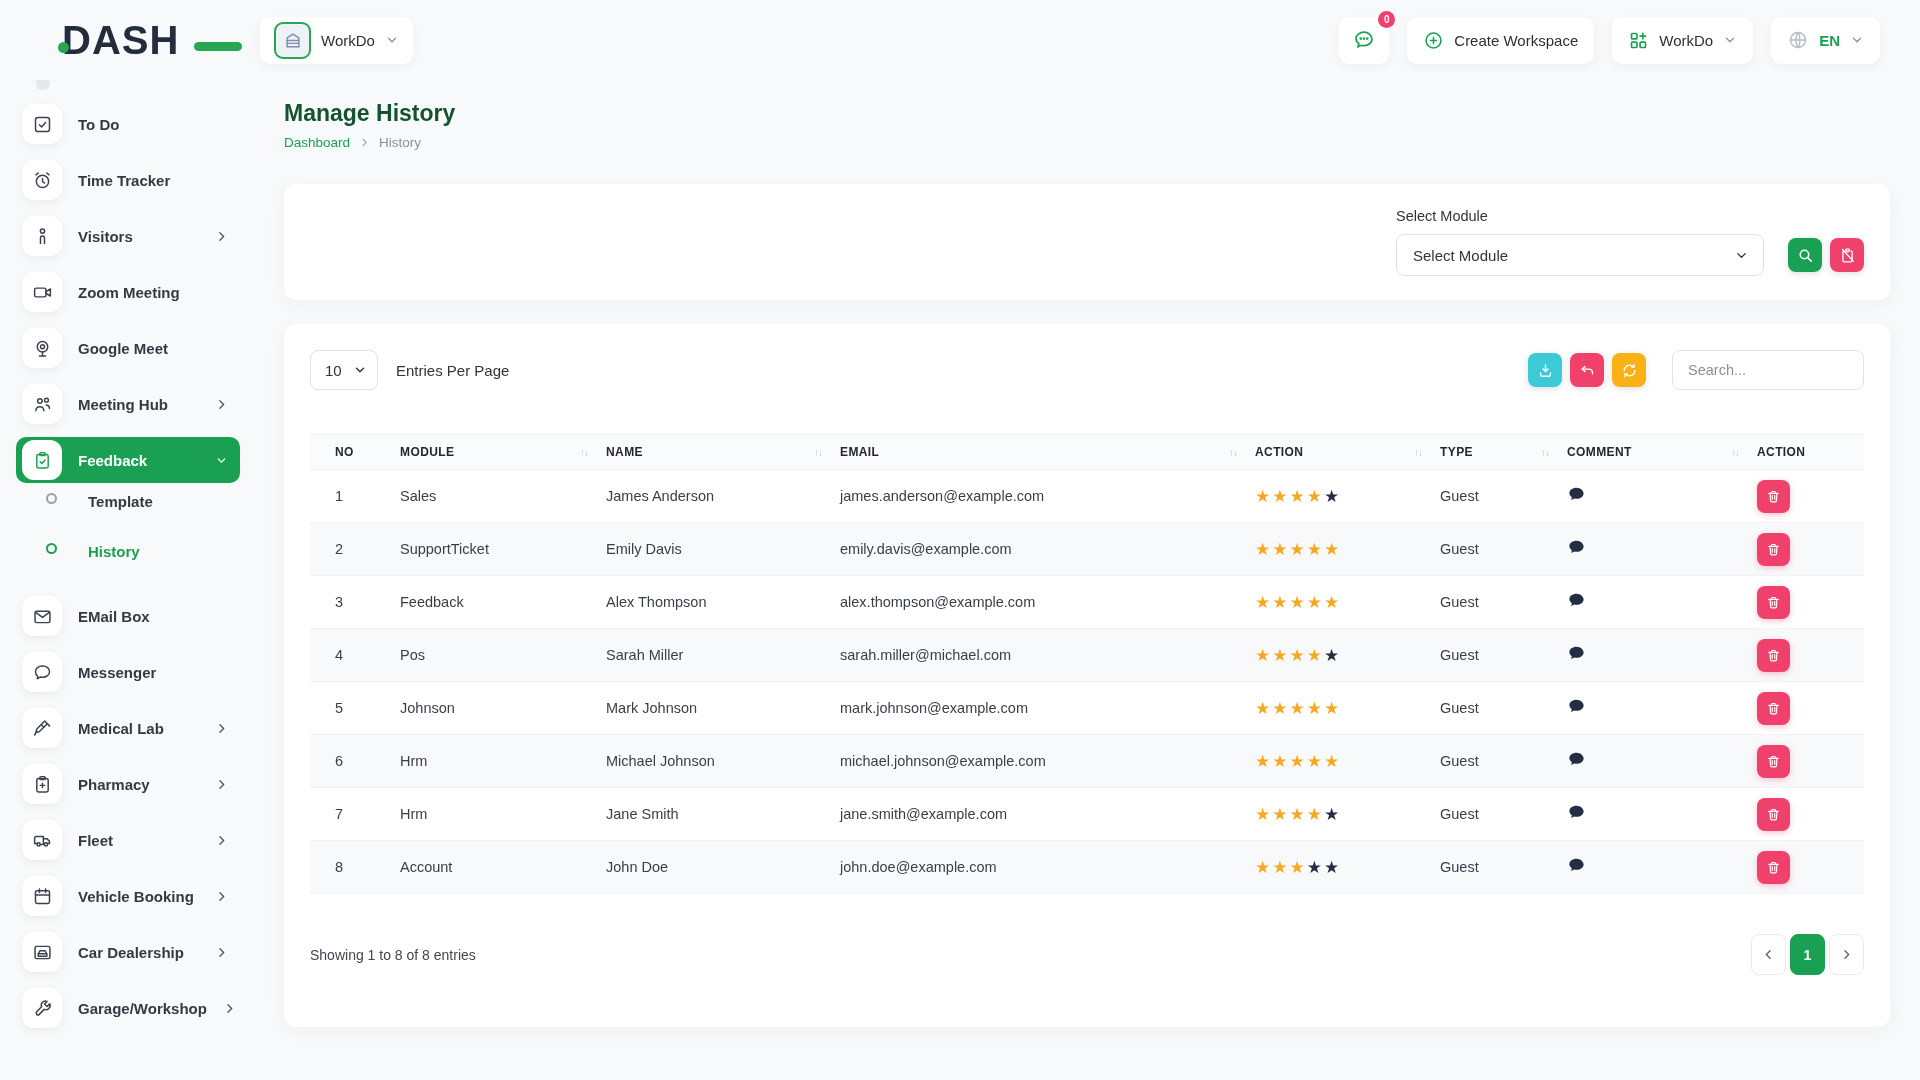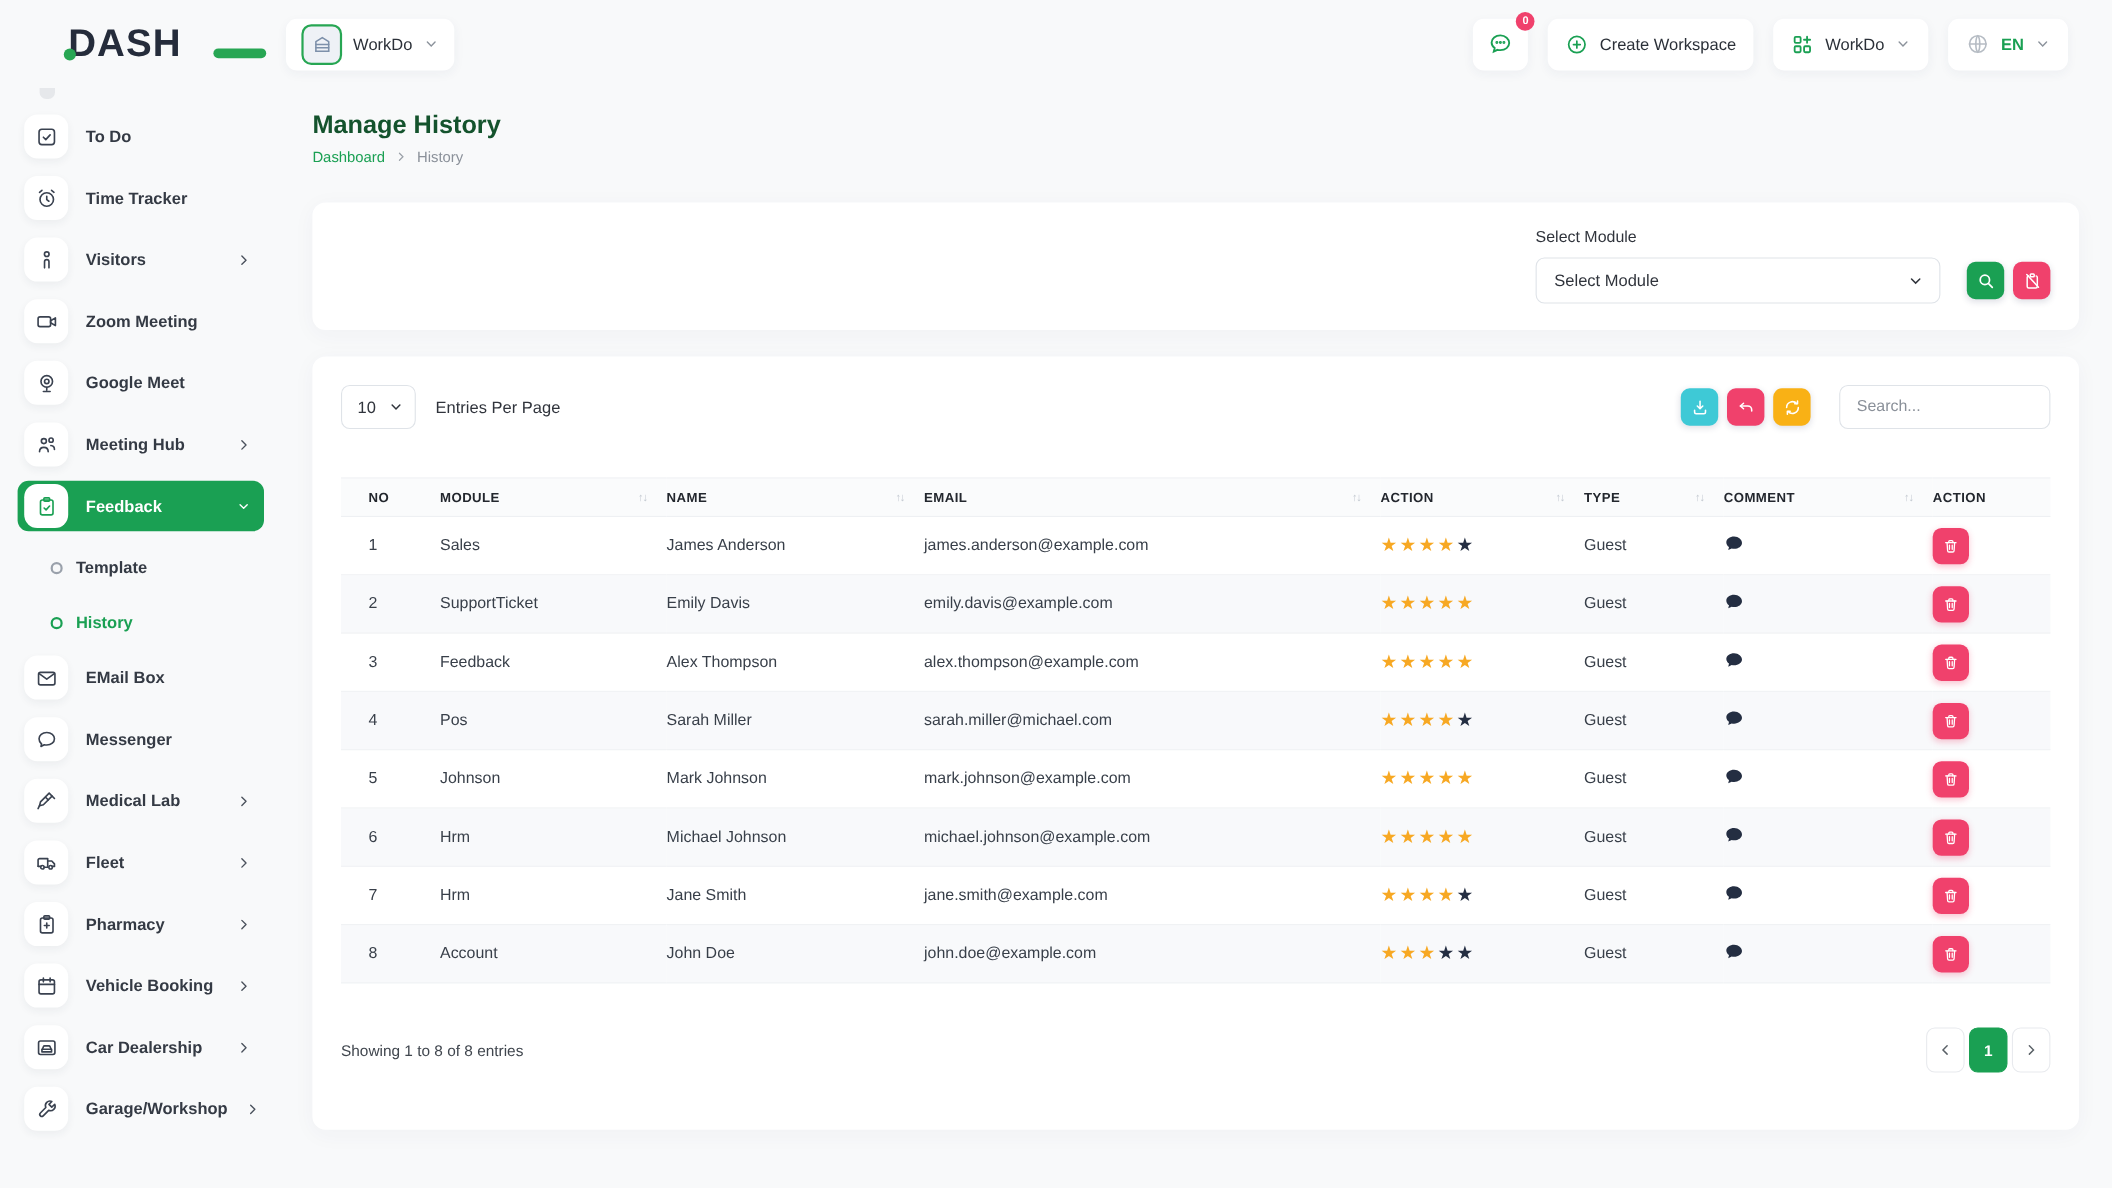--- a/index.html
+++ b/index.html
@@ -6,21 +6,21 @@
   html,body { width:1920px; height:1080px; overflow:hidden;
     font-family:"Liberation Sans","DejaVu Sans",sans-serif;
     background:#f8f9fa; color:#383f49; }
   button { font-family:inherit; border:none; background:none; cursor:pointer; }
   svg { display:block; }
 
   
   .topbar { height:80px; display:flex; align-items:center; padding:0 40px 0 62px; }
   .logo { position:relative; display:flex; align-items:center; width:150px; cursor:pointer; }
   .logo-dot { position:absolute; left:-4px; top:24px; width:11px; height:11px; border-radius:50%; background:#27a653; }
-  .logo-text { font-size:35px; font-weight:800; letter-spacing:1px; color:#252c3b; }
+  .logo-text { font-size:40px; font-weight:800; letter-spacing:1px; color:#252c3b; }
   .logo-bar { position:absolute; right:-30px; top:24px; width:48px; height:9px; border-radius:5px; background:#27a653; }
   .pill { display:flex; align-items:center; gap:10px; height:47px; background:#fff;
     border-radius:10px; padding:0 16px; box-shadow:0 3px 10px rgba(40,50,90,.05); }
   .pill-label { font-size:15px; font-weight:500; color:#2b3038; }
   .ws-pill { margin-left:48px; padding:0 14px; }
   .ws-icon { width:37px; height:37px; border-radius:9px; border:2px solid #27a653;
     background:#eef1f6; display:flex; align-items:center; justify-content:center; }
   .chev { color:#8b929b; display:flex; }
   .topbar-right { margin-left:auto; display:flex; align-items:center; gap:18px; }
   .msg-btn { position:relative; width:50px; justify-content:center; padding:0; }
@@ -38,21 +38,21 @@
     padding:0 12px 0 6px; border-radius:10px; cursor:pointer; }
   .icon-card { width:40px; height:40px; border-radius:12px; background:#fff; flex:0 0 40px;
     box-shadow:0 3px 8px rgba(40,50,70,.06); display:flex; align-items:center;
     justify-content:center; color:#3a4250; }
   .side-label { font-size:15px; font-weight:600; color:#343a44; }
   .side-chevron { margin-left:auto; color:#4a515c; display:flex; }
   .side-item.active { background:#1aa053; }
   .side-item.active .side-label { color:#fff; font-weight:700; }
   .side-item.active .icon-card { color:#1aa053; box-shadow:none; }
   .side-item.active .side-chevron { color:#fff; }
-  .sub-item { display:flex; align-items:center; gap:12px; height:46px; margin-bottom:4px;
+  .sub-item { display:flex; align-items:flex-start; gap:31px; height:46px; margin-bottom:4px;
     padding-left:30px; cursor:pointer; }
   .sub-dot { width:11px; height:11px; border-radius:50%; border:2px solid #9aa1ab; }
   .sub-dot.active { border-color:#1aa053; }
   .sub-label { font-size:15px; font-weight:600; color:#343a44; }
   .sub-item.active .sub-label { color:#1aa053; }
 
   
   main { margin-left:260px; padding:19px 30px 0 24px; }
   h1 { font-size:23px; font-weight:700; color:#14532d; line-height:28px; }
   .breadcrumb { display:flex; align-items:center; gap:9px; margin-top:8px; font-size:13.5px; }
@@ -321,43 +321,43 @@
         <span class="side-label">Medical Lab</span>
         <span class="side-chevron">
           <svg width="13" height="13" viewBox="0 0 24 24" fill="none" stroke="currentColor" stroke-width="2.3" stroke-linecap="round" stroke-linejoin="round">
             <path d="M9 5l7 7-7 7"></path>
           </svg>
         </span>
       </div>
       <div class="side-item">
         <span class="icon-card">
           <svg width="21" height="21" viewBox="0 0 24 24" fill="none" stroke="currentColor" stroke-width="1.7" stroke-linecap="round" stroke-linejoin="round">
+            <rect x="9" y="3" width="6" height="3.4" rx="1"></rect>
+            <rect x="5.5" y="5.2" width="13" height="15.5" rx="2"></rect>
+            <path d="M12 10.5v5M9.5 13h5"></path>
+          </svg>
+        </span>
+        <span class="side-label">Pharmacy</span>
+        <span class="side-chevron">
+          <svg width="13" height="13" viewBox="0 0 24 24" fill="none" stroke="currentColor" stroke-width="2.3" stroke-linecap="round" stroke-linejoin="round">
+            <path d="M9 5l7 7-7 7"></path>
+          </svg>
+        </span>
+      </div>
+      <div class="side-item">
+        <span class="icon-card">
+          <svg width="21" height="21" viewBox="0 0 24 24" fill="none" stroke="currentColor" stroke-width="1.7" stroke-linecap="round" stroke-linejoin="round">
             <path d="M3 15.5V9a1.5 1.5 0 011.5-1.5H13v8"></path>
             <path d="M13 10h4.2L20 13v2.5"></path>
             <circle cx="7.5" cy="16.5" r="1.8"></circle>
             <circle cx="16" cy="16.5" r="1.8"></circle>
             <path d="M3 15.5h2.7M9.3 16.5H13M17.8 15.5H20"></path>
           </svg>
         </span>
         <span class="side-label">Fleet</span>
-        <span class="side-chevron">
-          <svg width="13" height="13" viewBox="0 0 24 24" fill="none" stroke="currentColor" stroke-width="2.3" stroke-linecap="round" stroke-linejoin="round">
-            <path d="M9 5l7 7-7 7"></path>
-          </svg>
-        </span>
-      </div>
-      <div class="side-item">
-        <span class="icon-card">
-          <svg width="21" height="21" viewBox="0 0 24 24" fill="none" stroke="currentColor" stroke-width="1.7" stroke-linecap="round" stroke-linejoin="round">
-            <rect x="9" y="3" width="6" height="3.4" rx="1"></rect>
-            <rect x="5.5" y="5.2" width="13" height="15.5" rx="2"></rect>
-            <path d="M12 10.5v5M9.5 13h5"></path>
-          </svg>
-        </span>
-        <span class="side-label">Pharmacy</span>
         <span class="side-chevron">
           <svg width="13" height="13" viewBox="0 0 24 24" fill="none" stroke="currentColor" stroke-width="2.3" stroke-linecap="round" stroke-linejoin="round">
             <path d="M9 5l7 7-7 7"></path>
           </svg>
         </span>
       </div>
       <div class="side-item">
         <span class="icon-card">
           <svg width="21" height="21" viewBox="0 0 24 24" fill="none" stroke="currentColor" stroke-width="1.7" stroke-linecap="round" stroke-linejoin="round">
             <rect x="4" y="5.5" width="16" height="14.5" rx="2"></rect>

